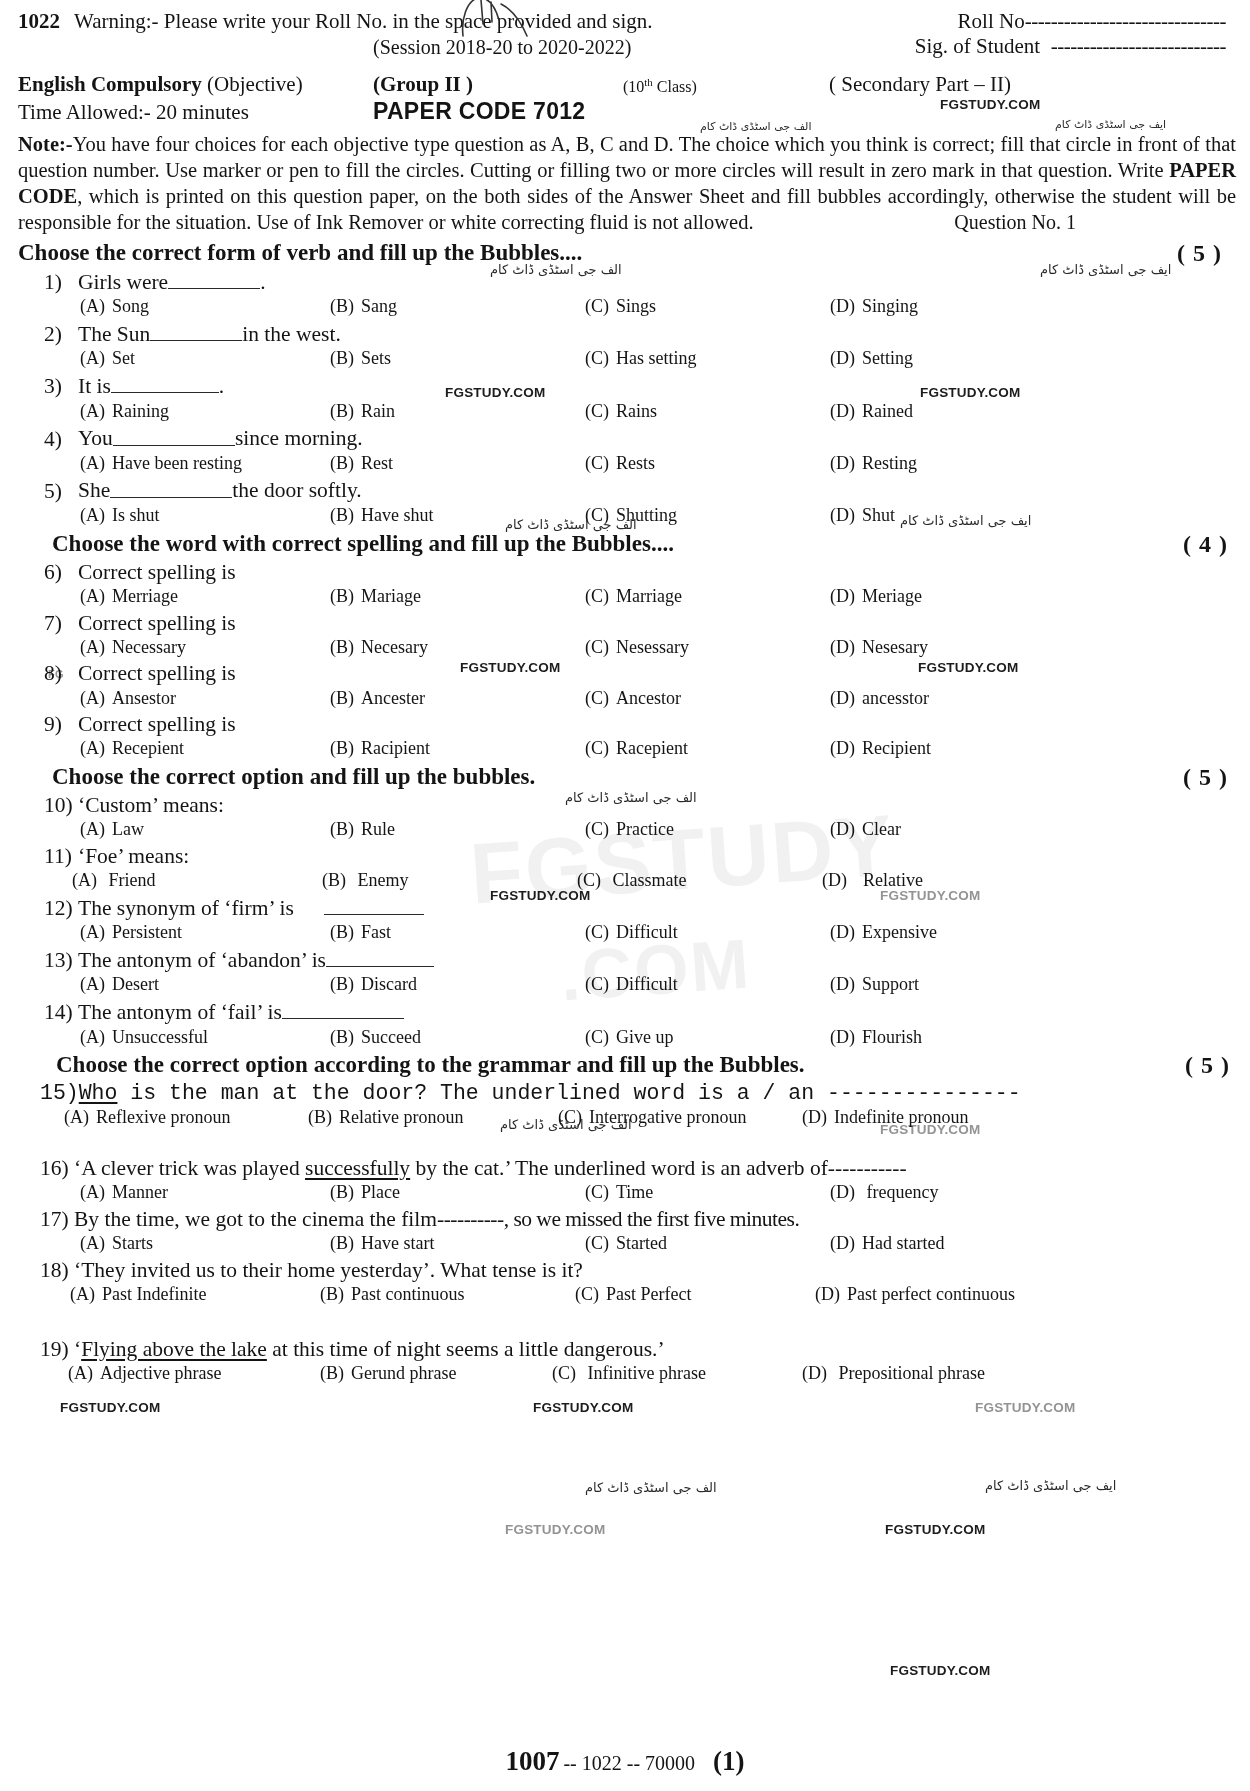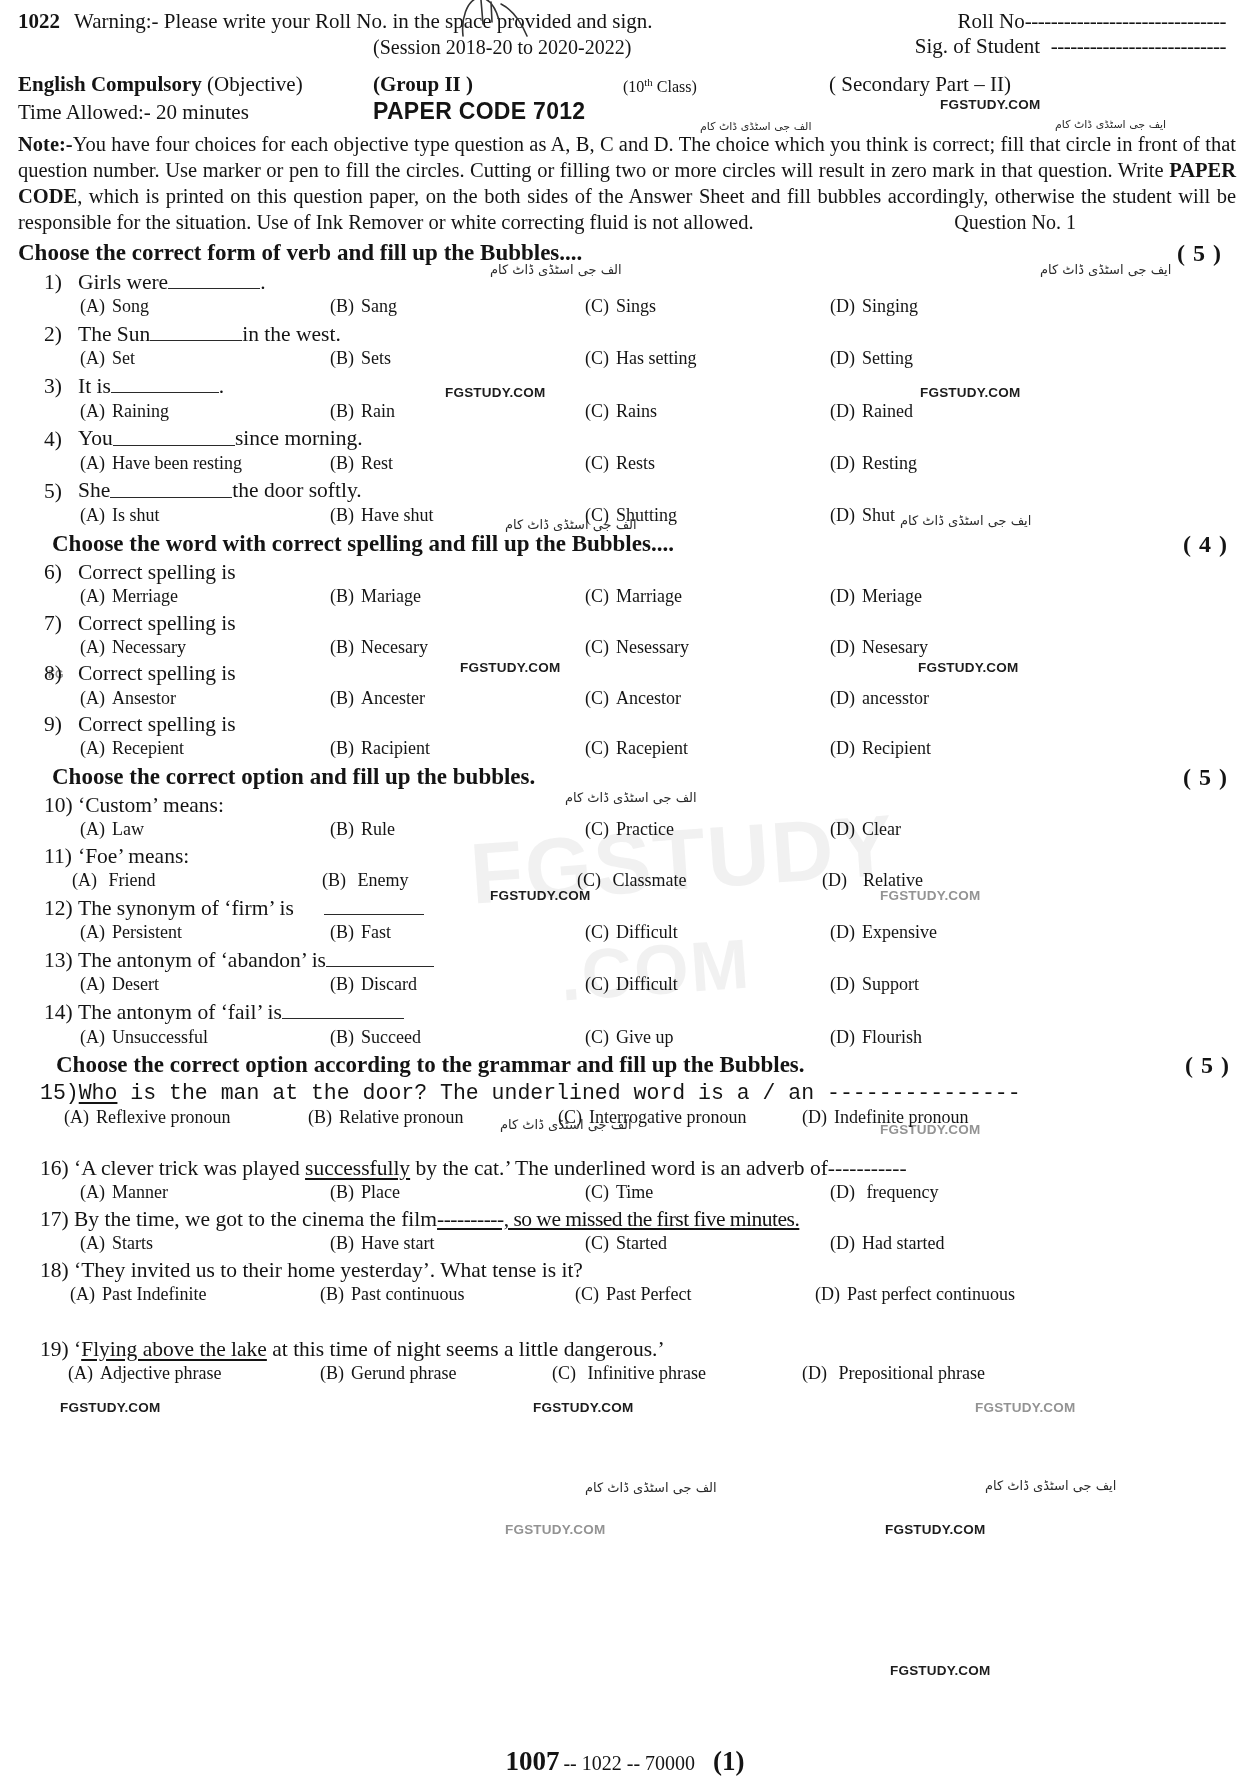--- a/index.html
+++ b/index.html
@@ -124,21 +124,21 @@
   .q-num { display: inline-block; min-width: 34px; }
   .blank {
     display: inline-block;
     border-bottom: 1.4px solid #2a2a2a;
     height: 0.95em;
     vertical-align: baseline;
   }
   .b-short { width: 92px; }
   .b-mid   { width: 108px; }
   .b-long  { width: 122px; }
-  .dots { letter-spacing: -0.5px; text-decoration: underline; }
+  .dots { letter-spacing: -0.5px; }
   .u { text-decoration: underline; text-underline-offset: 3px; }
 
   .opts {
     display: flex;
     margin: 1px 0 0 0;
     font-size: 18px;
     line-height: 1.2;
   }
   .opt {
     white-space: nowrap;

